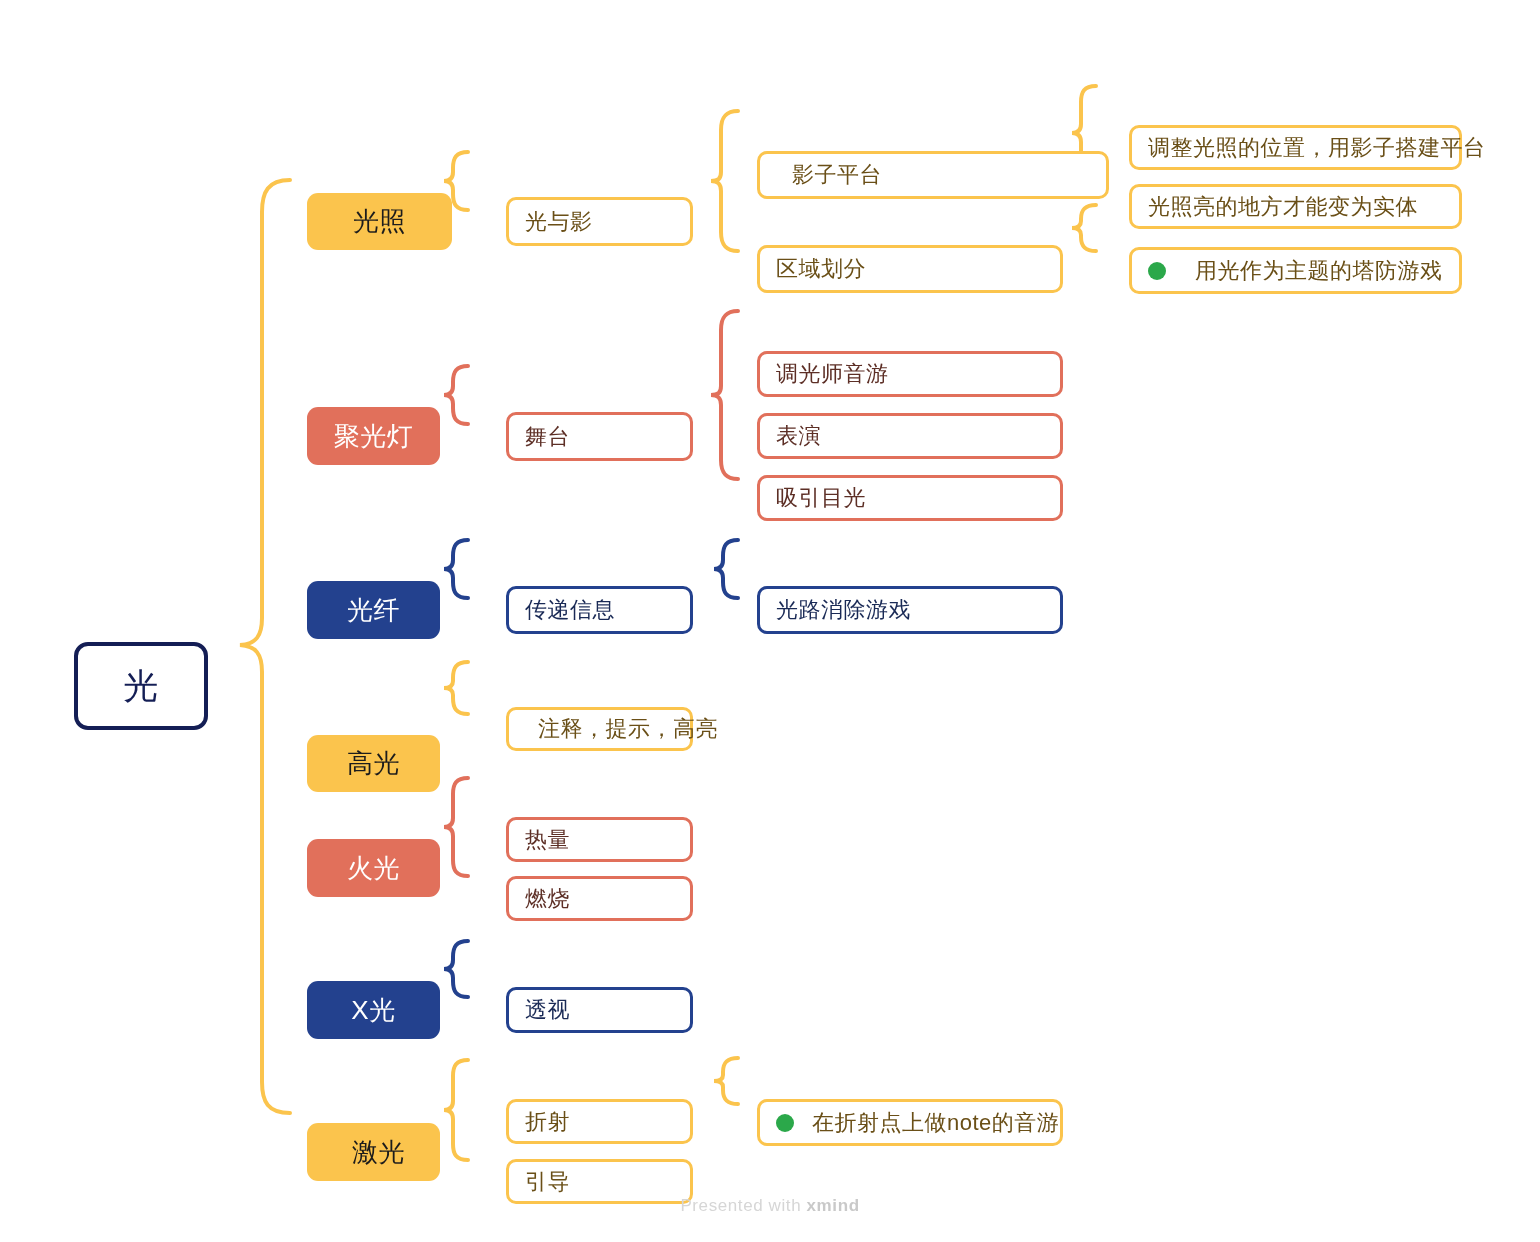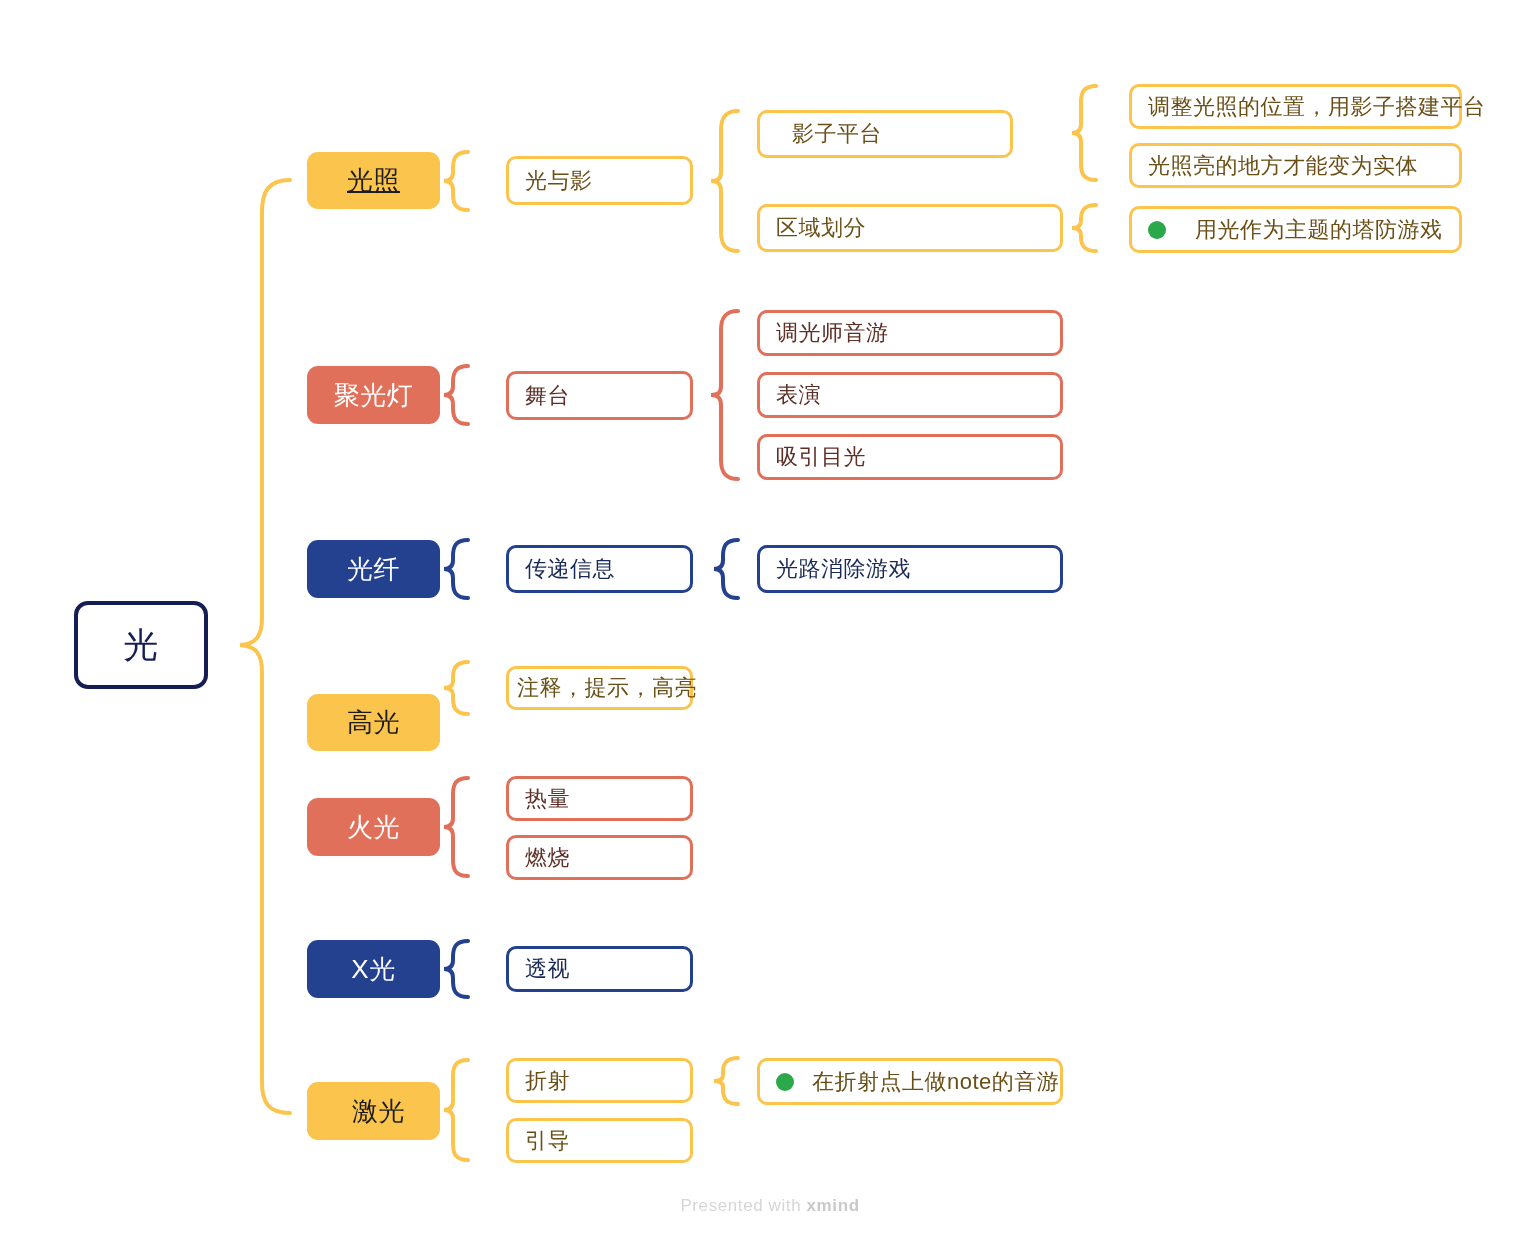--- a/index.html
+++ b/index.html
@@ -25,20 +25,21 @@
   
   .node {
     position: absolute;
     box-sizing: border-box;
     display: flex;
     align-items: center;
     border-radius: 10px;
     background: #ffffff;
     white-space: nowrap;
     letter-spacing: 0.5px;
+    margin-top: 41px;
   }
 
   
   .node.root {
     border: 4px solid #141E55;
     border-radius: 14px;
     color: #141E55;
     font-size: 35px;
     justify-content: center;
   }
@@ -58,21 +59,21 @@
   .node.outlined {
     border-width: 3px;
     border-style: solid;
     padding-left: 16px;
     font-size: 22px;
   }
   .node.outlined.yellow { border-color: #FBC44D; color: #6a4f17; }
   .node.outlined.coral  { border-color: #E1705B; color: #5d2f26; }
   .node.outlined.navy   { border-color: #23418E; color: #1a2a56; }
 
-  .node.outlined.tight { padding-left: 8px; }
+  .node.outlined.tight { padding-left: 29px; }
 
   
   .marker {
     display: inline-block;
     width: 18px;
     height: 18px;
     border-radius: 50%;
     background: #2BA84A;
     margin-right: 18px;
     flex: 0 0 auto;
@@ -222,29 +223,29 @@
            C 720 1081 723 1083 723 1087
            L 723 1090
            C 723 1098 726 1104 738 1104"></path>
     </g>
   </svg>
 
   <div class="node root" style="left:74px; top:601px; width:134px; height:88px;">
     <span>光</span>
   </div>
 
-  <div class="node filled yellow" style="left:307px; top:152px; width:133px; height:57px;text-decoration:underline;">
+  <div class="node filled yellow" style="left:307px; top:152px; width:145px; height:57px;">
     <span>光照</span>
   </div>
 
   <div class="node outlined yellow" style="left:506px; top:156px; width:187px; height:49px;">
     <span>光与影</span>
   </div>
 
-  <div class="node outlined yellow" style="left:757px; top:110px; width:256px; height:48px;padding-left:32px;">
+  <div class="node outlined yellow" style="left:757px; top:110px; width:352px; height:48px;padding-left:32px;">
     <span>影子平台</span>
   </div>
 
   <div class="node outlined yellow" style="left:757px; top:204px; width:306px; height:48px;">
     <span>区域划分</span>
   </div>
 
   <div class="node outlined yellow" style="left:1129px; top:84px; width:333px; height:45px;">
     <span>调整光照的位置，用影子搭建平台</span>
   </div>

